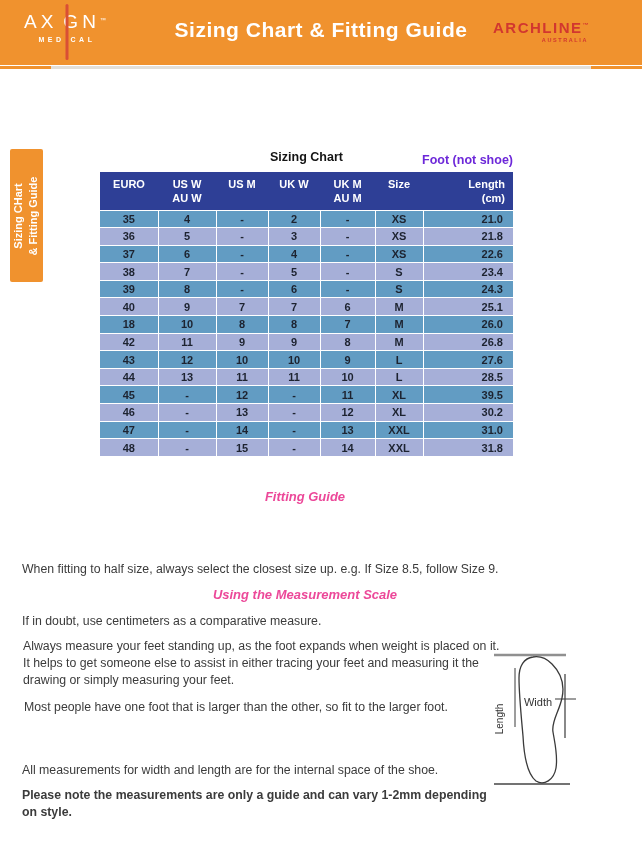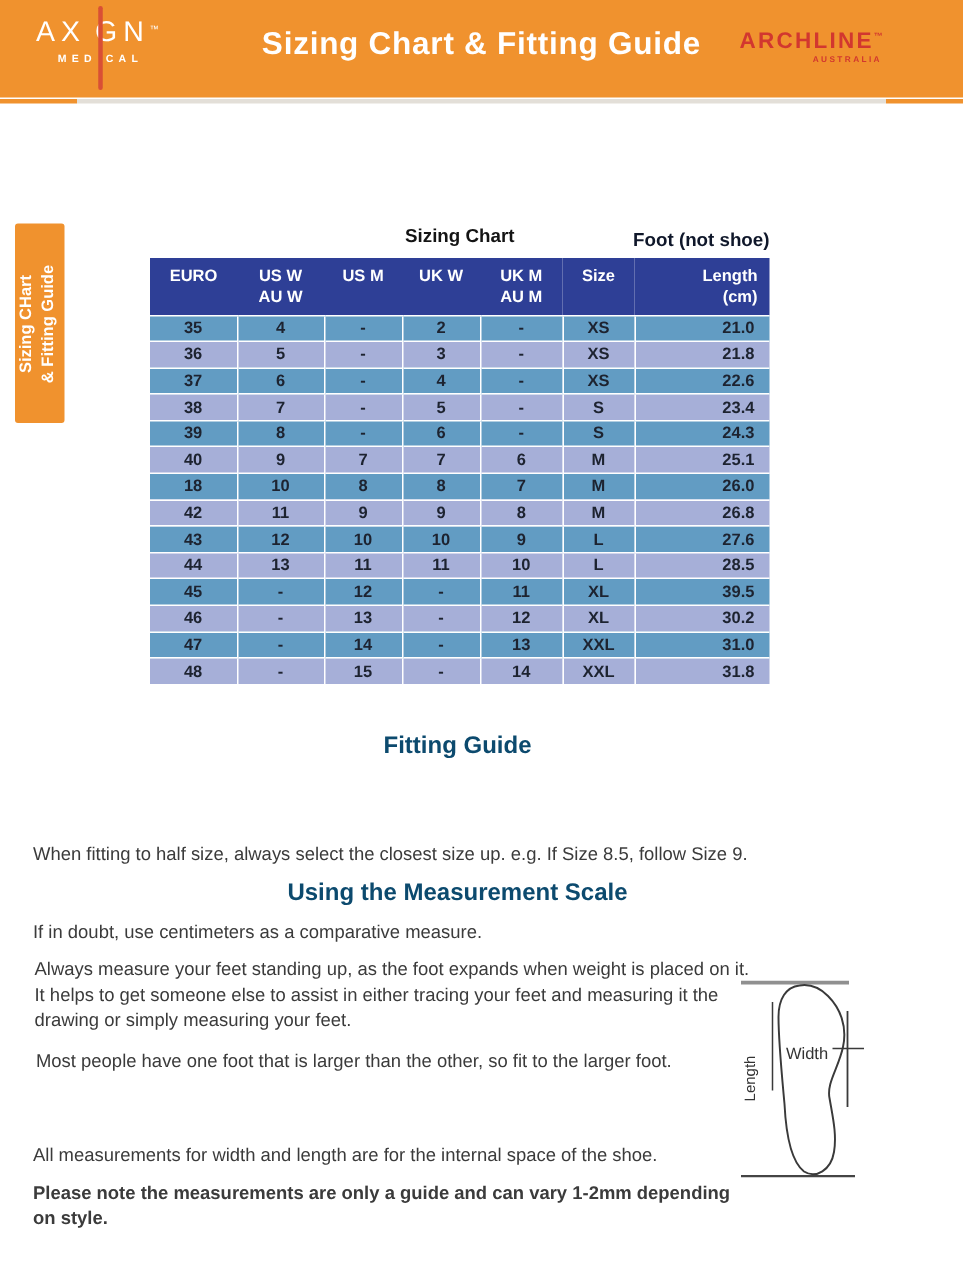--- a/index.html
+++ b/index.html
@@ -30,35 +30,35 @@
 
   
   .side-tab{position:absolute;left:10px;top:149px;width:33px;height:133px;background:var(--orange);border-radius:2px;}
   .side-tab-text{position:absolute;left:50%;top:50%;width:133px;height:33px;
     transform:translate(-50%,-50%) rotate(-90deg);text-align:center;
     color:#fff;font-weight:bold;font-size:11px;line-height:15px;white-space:nowrap;}
 
   
   .table-caption-row{position:absolute;left:100px;top:150px;width:413px;height:22px;}
   .table-caption{position:absolute;left:0;right:0;text-align:center;font-size:12.5px;font-weight:bold;color:#141414;}
-  .foot-note{position:absolute;right:0;top:3px;font-size:12.5px;font-weight:bold;color:#0f172a;}
+  .foot-note{position:absolute;right:0;top:3px;font-size:12.5px;font-weight:bold;color:#6d28d9;}
   table.sizing{position:absolute;left:100px;top:172px;width:413px;border-collapse:collapse;table-layout:fixed;}
   table.sizing th{background:var(--navy);color:#fff;font-size:11px;font-weight:bold;
     vertical-align:top;padding-top:5px;height:38px;line-height:14px;text-align:center;margin-left:41px;}
   table.sizing th:last-child{text-align:right;padding-right:8px;}
   table.sizing td{font-size:11px;font-weight:bold;color:#1d2330;text-align:center;
     height:17.6px;border-top:1px solid #fff;border-left:1px solid #fff;}
   table.sizing td:first-child{border-left:none;margin-top:24px;}
   table.sizing td:last-child{text-align:right;padding-right:10px;}
   tr.blue td{background:var(--row-blue);}
   tr.peri td{background:var(--row-peri);}
 
   
   .sec-heading{position:absolute;left:0;width:610px;text-align:center;
-    font-size:16px;font-weight:bold;color:#0c4a6e;}
+    font-size:13px;font-weight:bold;color:#ec4899;font-style:italic;}
   .para{position:absolute;font-size:12.3px;line-height:17px;color:var(--ink);}
   #h-fitting{top:489px;}
   #p-f1{top:517px;left:22px;width:604px;}
   #p-f2{top:561px;left:22px;}
   #h-measure{top:587px;}
   #p-m1{top:613px;left:22px;}
   #p-m2{top:638px;left:23px;width:478px;}
   #p-m3{top:699px;left:24px;}
   #p-m4{top:762px;left:22px;}
   #p-m5{top:787px;left:22px;width:470px;font-weight:bold;}

